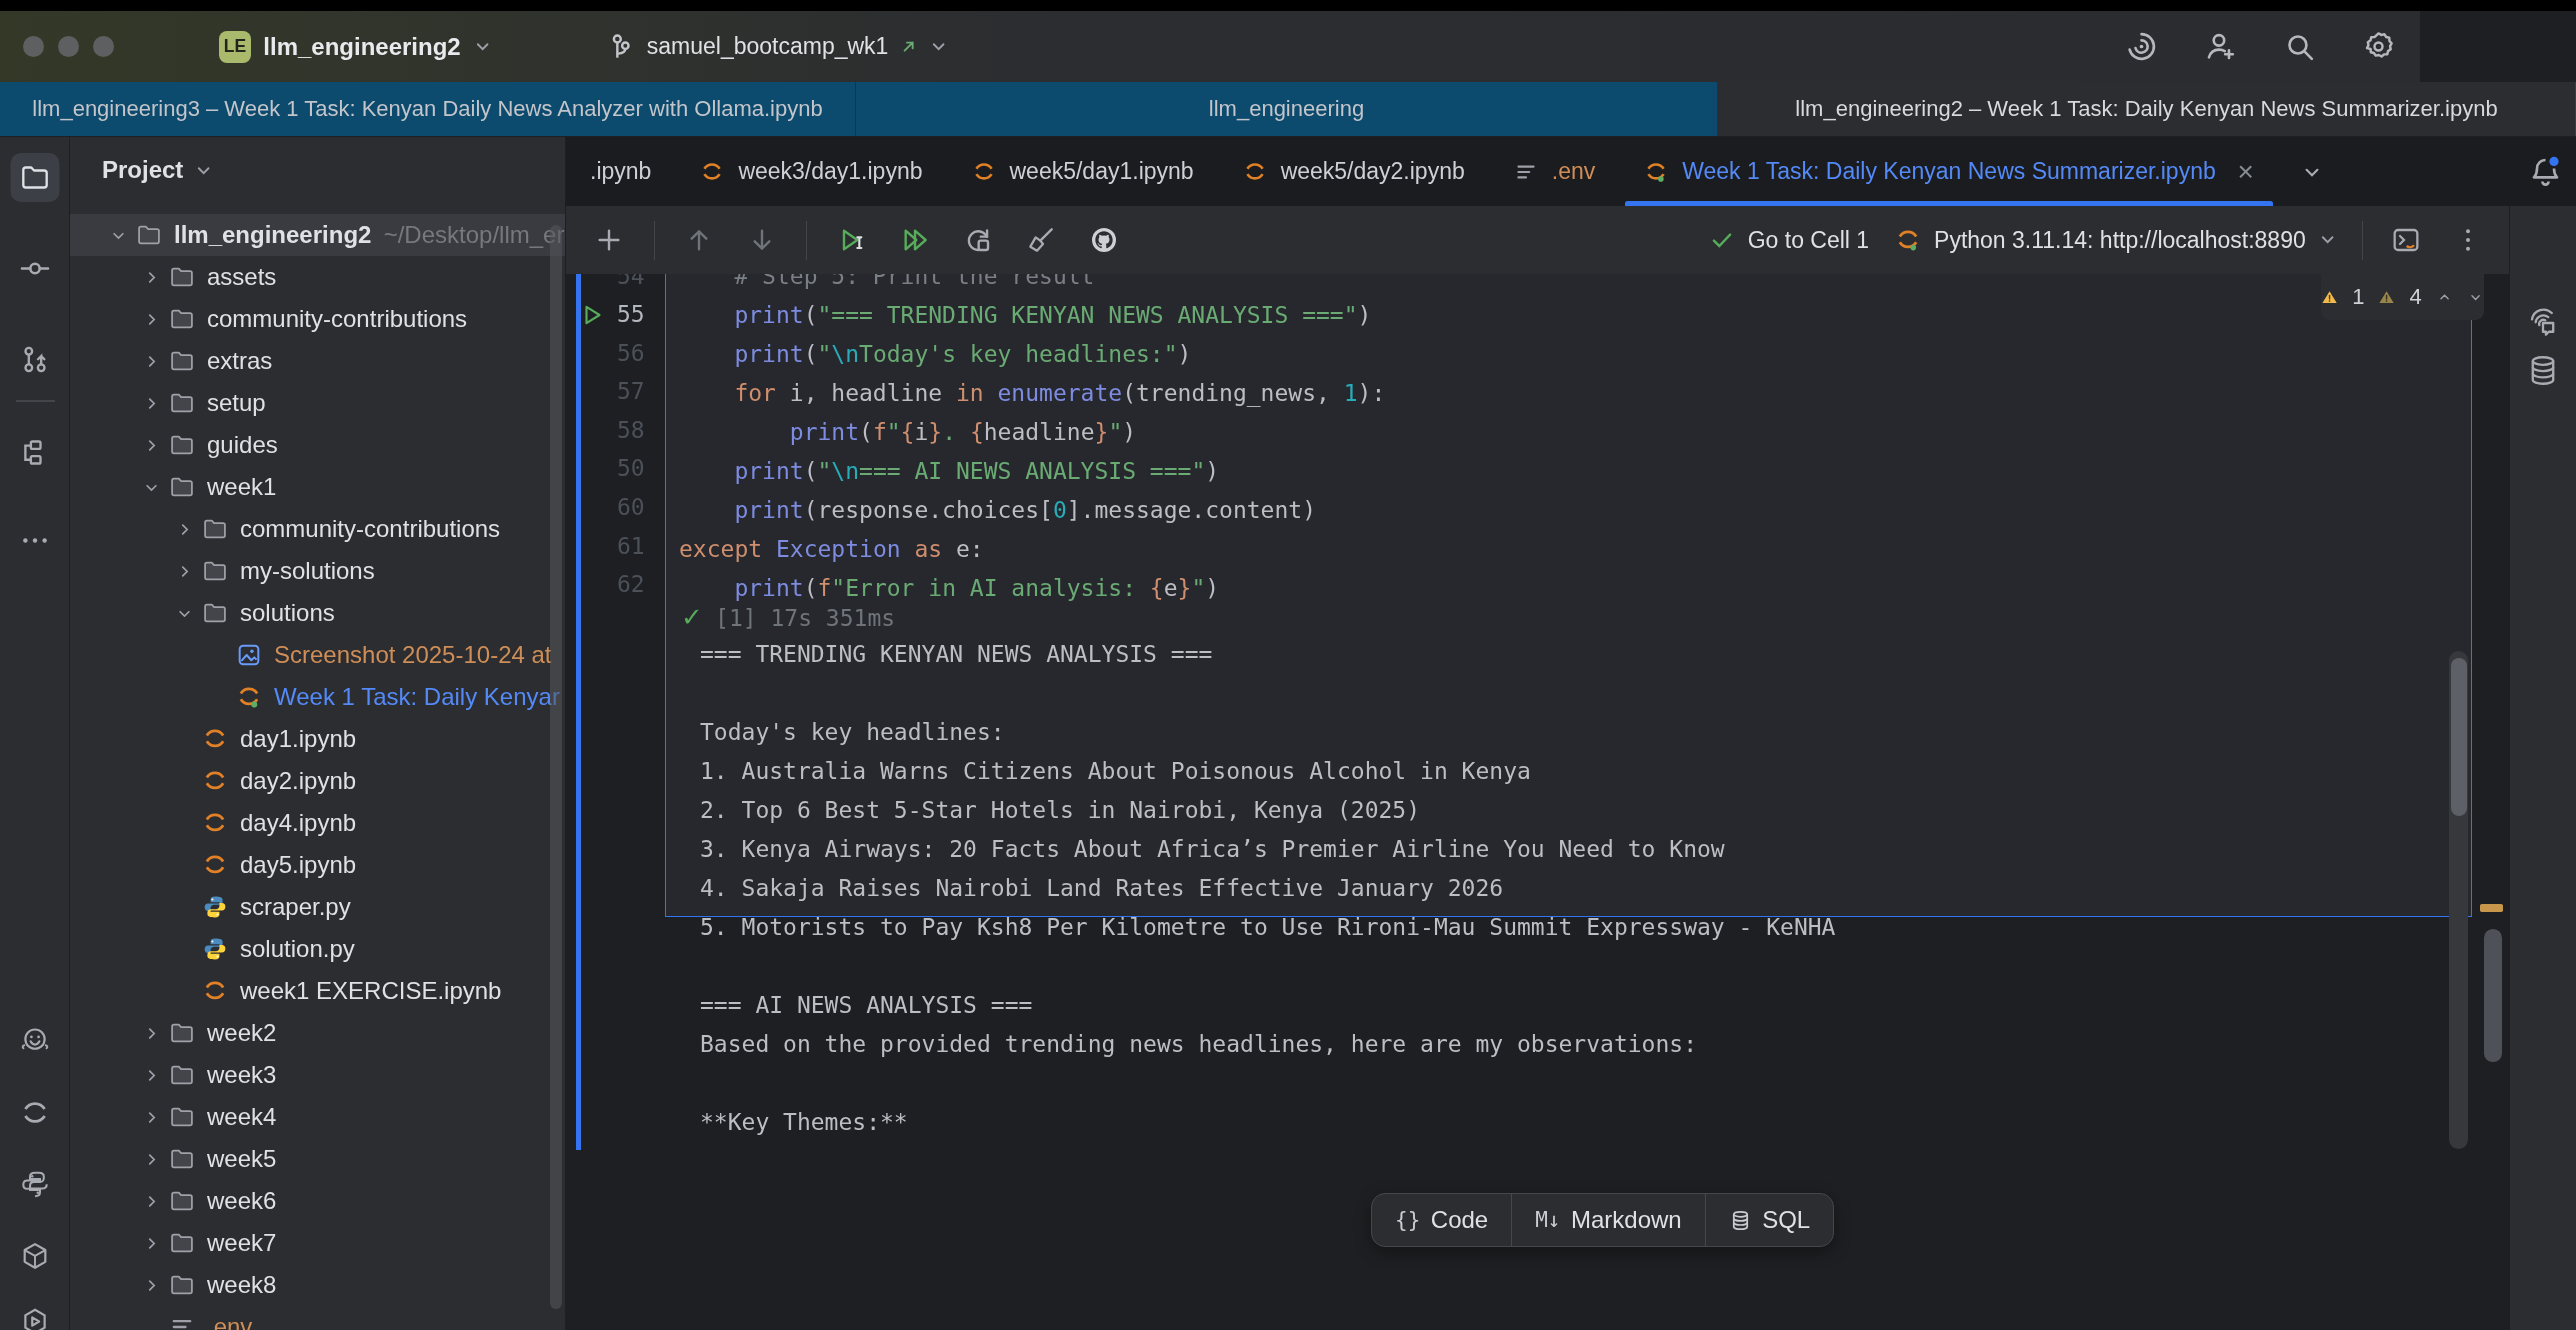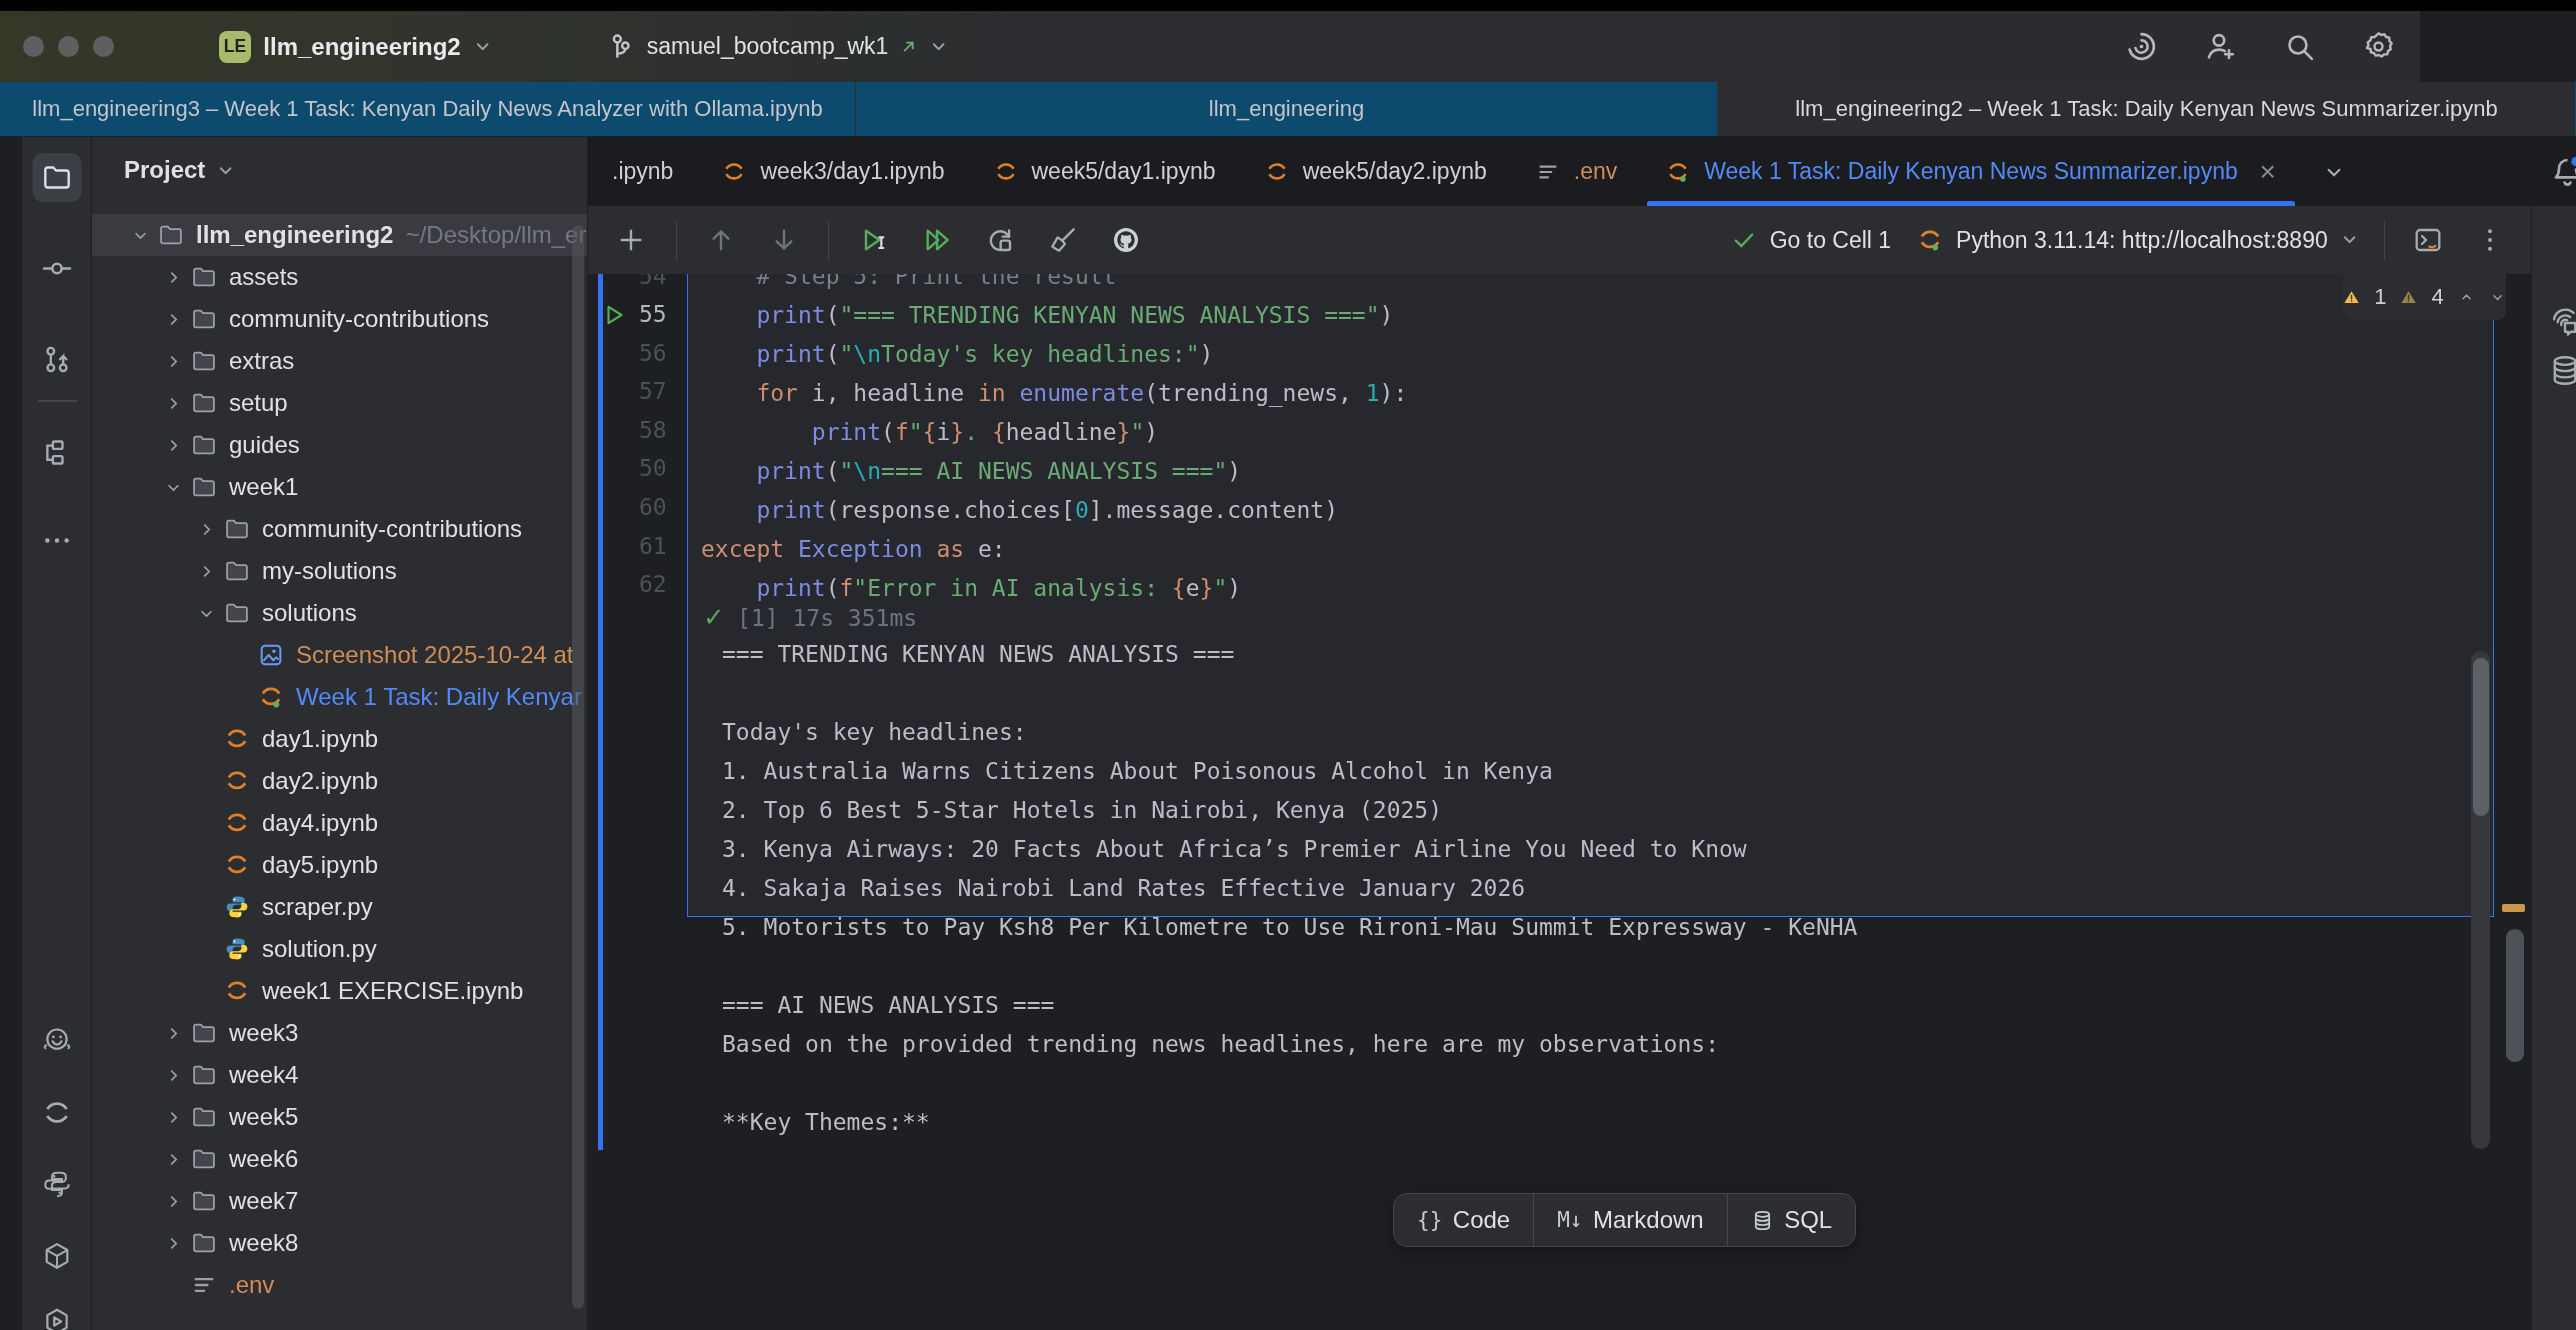--- a/index.html
+++ b/index.html
@@ -27,21 +27,21 @@
   #titlebar-icons { position:absolute; right:23px; top:0; height:72px; display:flex; align-items:center; gap:42px; }
   .tbi { width:37px; height:37px; color:#b6b8bd; }
 
   
   #window-tabs { position:absolute; left:0; top:82px; width:2576px; height:54px; background:#0c4a6e; display:flex; }
   .wtab { height:54px; display:flex; align-items:center; justify-content:center;
     font-size:22px; color:#c3c5ca; border-right:0.9px solid #2c2e30; overflow:hidden; white-space:nowrap; }
   .wtab.active { background:#2b2d30; color:#d7d9dd; border-right:none; }
 
   
-  #workspace { position:absolute; left:0; top:137px; width:2576px; height:1193px; display:flex;padding-left:22px; }
+  #workspace { position:absolute; left:0; top:137px; width:2576px; height:1193px; display:flex; }
   #left-rail { width:70px; background:#2b2d30; border-right:0.9px solid #1e1f22; position:relative; flex:none; }
   .rail-ic { position:absolute; left:50%; transform:translateX(-50%); width:49px; height:49px; border-radius:10.5px;
     display:flex; align-items:center; justify-content:center; color:#a8abb2; }
   .rail-ic.active { background:#3c3f45; color:#dfe1e5; }
   .rail-ic svg { width:33px; height:33px; }
   .rail-div { position:absolute; left:16px; width:39px; height:1.8px; background:#43454a; }
 
   #project-panel { width:496px; background:#2b2d30; border-right:0.9px solid #1e1f22; position:relative; flex:none; overflow:hidden; }
   #panel-header { position:absolute; left:32px; top:19.3px; display:flex; align-items:center; gap:10.5px; }
   #panel-header .ph-label { font-size:24px; font-weight:700; color:#dfe1e5; }
@@ -507,20 +507,33 @@
             <span class="t-chev">
               <svg viewBox="0 0 24 24" width="21" height="21">
                 <path d="M10 7l5 5-5 5" fill="none" stroke="#9da0a8" stroke-width="2" stroke-linecap="round"></path>
               </svg>
             </span>
             <span class="t-icon">
               <svg viewBox="0 0 24 24">
                 <path d="M3.5 6.5c0-.9.7-1.6 1.6-1.6h4.2l1.9 2h7.7c.9 0 1.6.7 1.6 1.6v9c0 .9-.7 1.6-1.6 1.6H5.1c-.9 0-1.6-.7-1.6-1.6z" fill="#43454a" stroke="#9ea1a8" stroke-width="1.5" stroke-linejoin="round"></path>
               </svg>
             </span>
+            <span class="t-label">week2</span>
+          </div>
+          <div class="trow" style="padding-left: 65px;">
+            <span class="t-chev">
+              <svg viewBox="0 0 24 24" width="21" height="21">
+                <path d="M10 7l5 5-5 5" fill="none" stroke="#9da0a8" stroke-width="2" stroke-linecap="round"></path>
+              </svg>
+            </span>
+            <span class="t-icon">
+              <svg viewBox="0 0 24 24">
+                <path d="M3.5 6.5c0-.9.7-1.6 1.6-1.6h4.2l1.9 2h7.7c.9 0 1.6.7 1.6 1.6v9c0 .9-.7 1.6-1.6 1.6H5.1c-.9 0-1.6-.7-1.6-1.6z" fill="#43454a" stroke="#9ea1a8" stroke-width="1.5" stroke-linejoin="round"></path>
+              </svg>
+            </span>
             <span class="t-label">week3</span>
           </div>
           <div class="trow" style="padding-left: 65px;">
             <span class="t-chev">
               <svg viewBox="0 0 24 24" width="21" height="21">
                 <path d="M10 7l5 5-5 5" fill="none" stroke="#9da0a8" stroke-width="2" stroke-linecap="round"></path>
               </svg>
             </span>
             <span class="t-icon">
               <svg viewBox="0 0 24 24">

